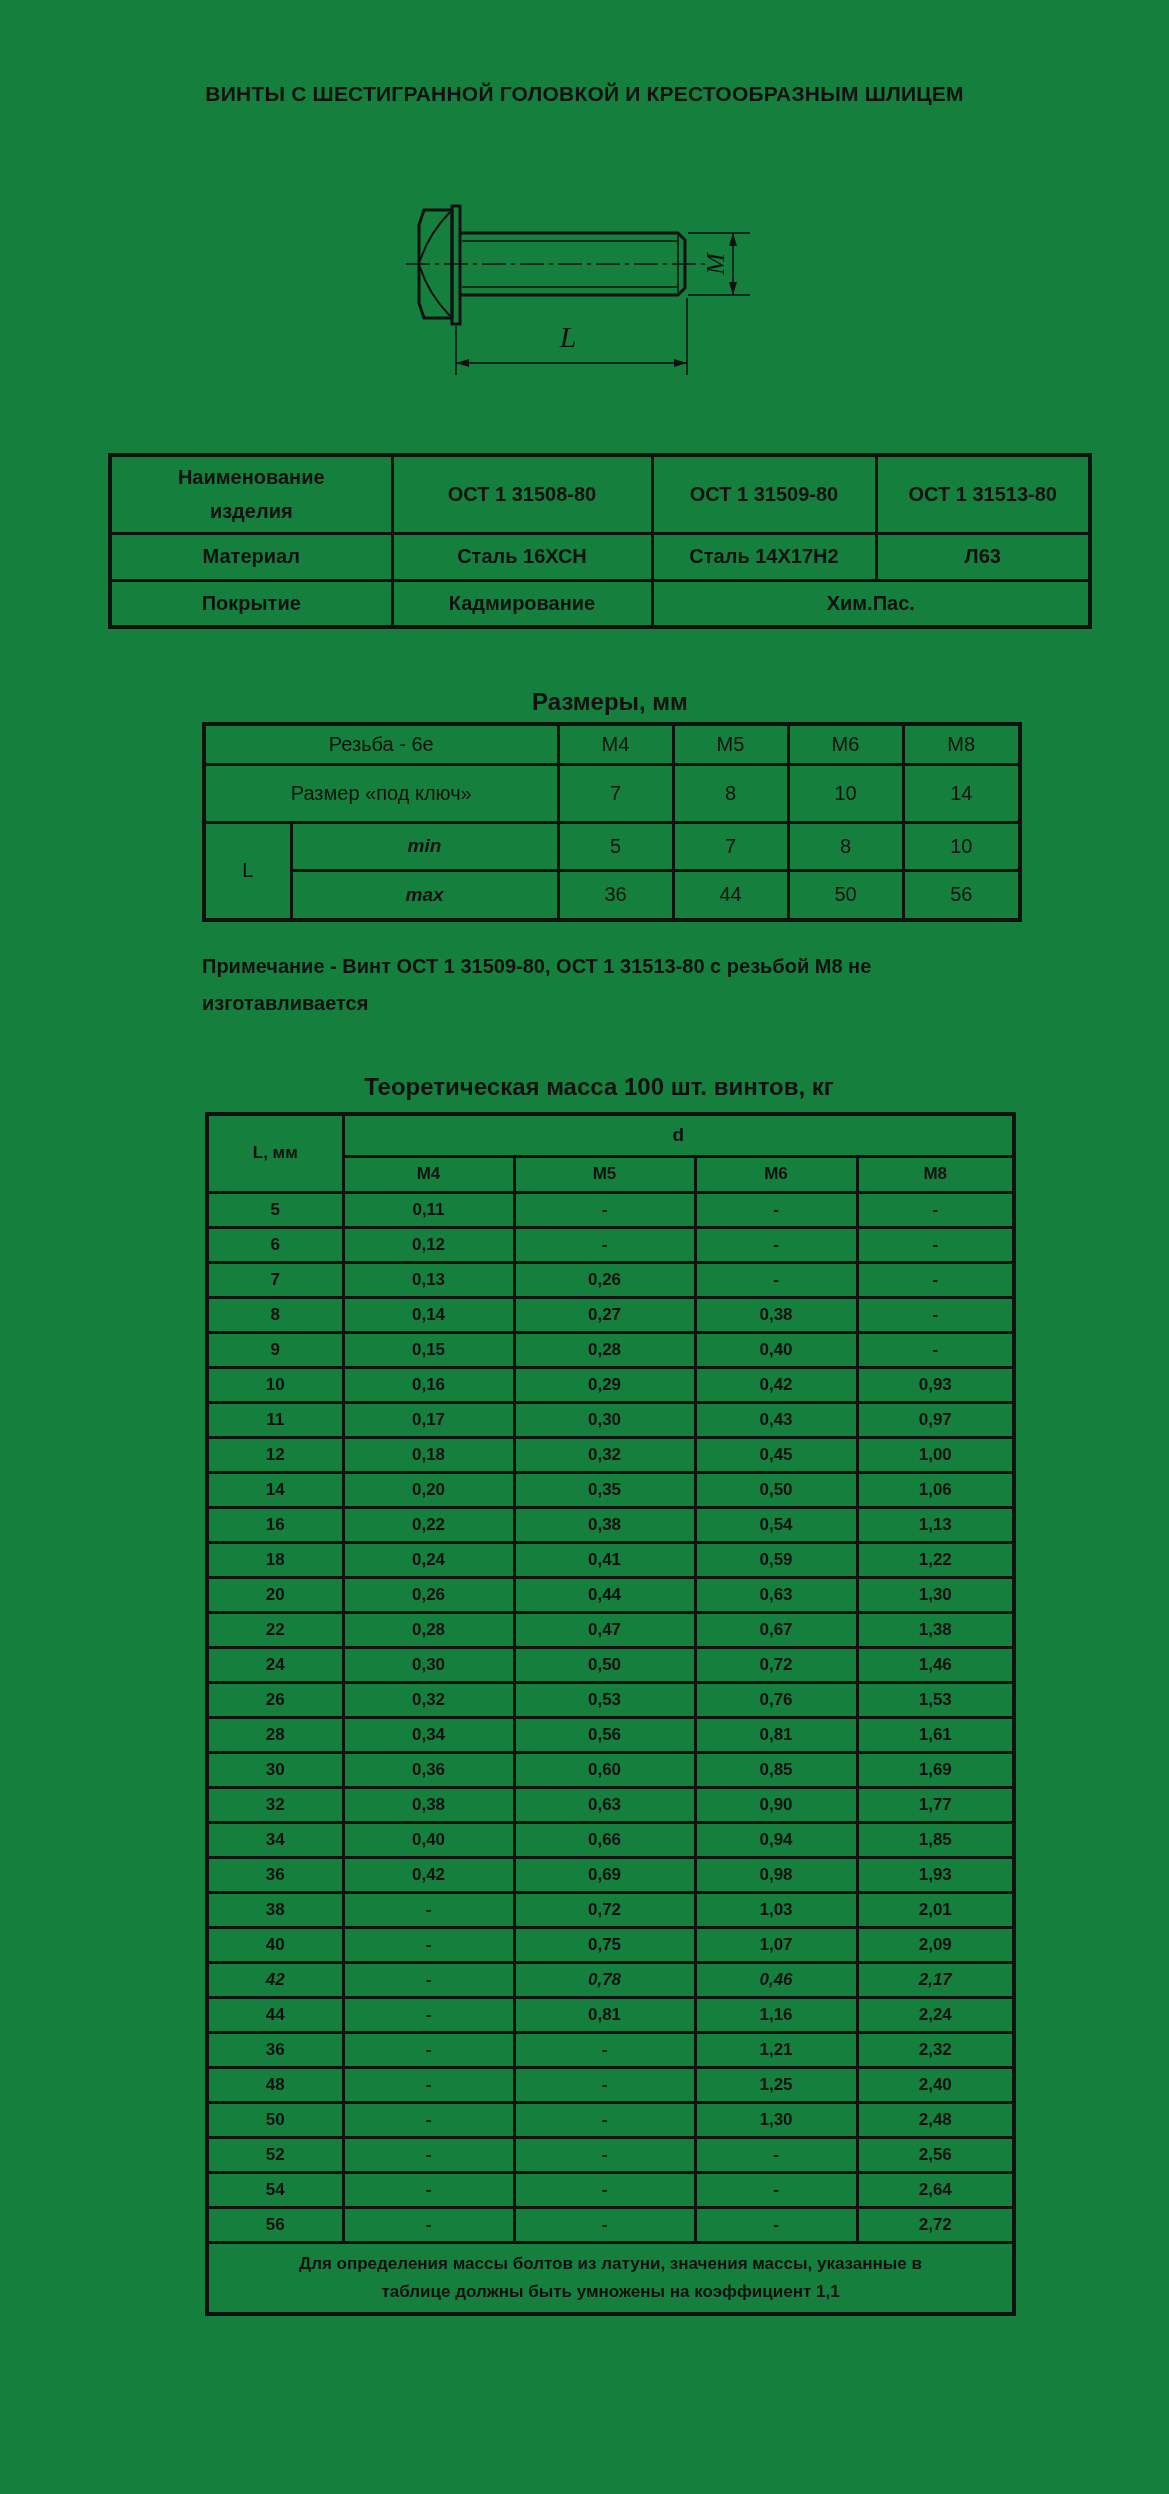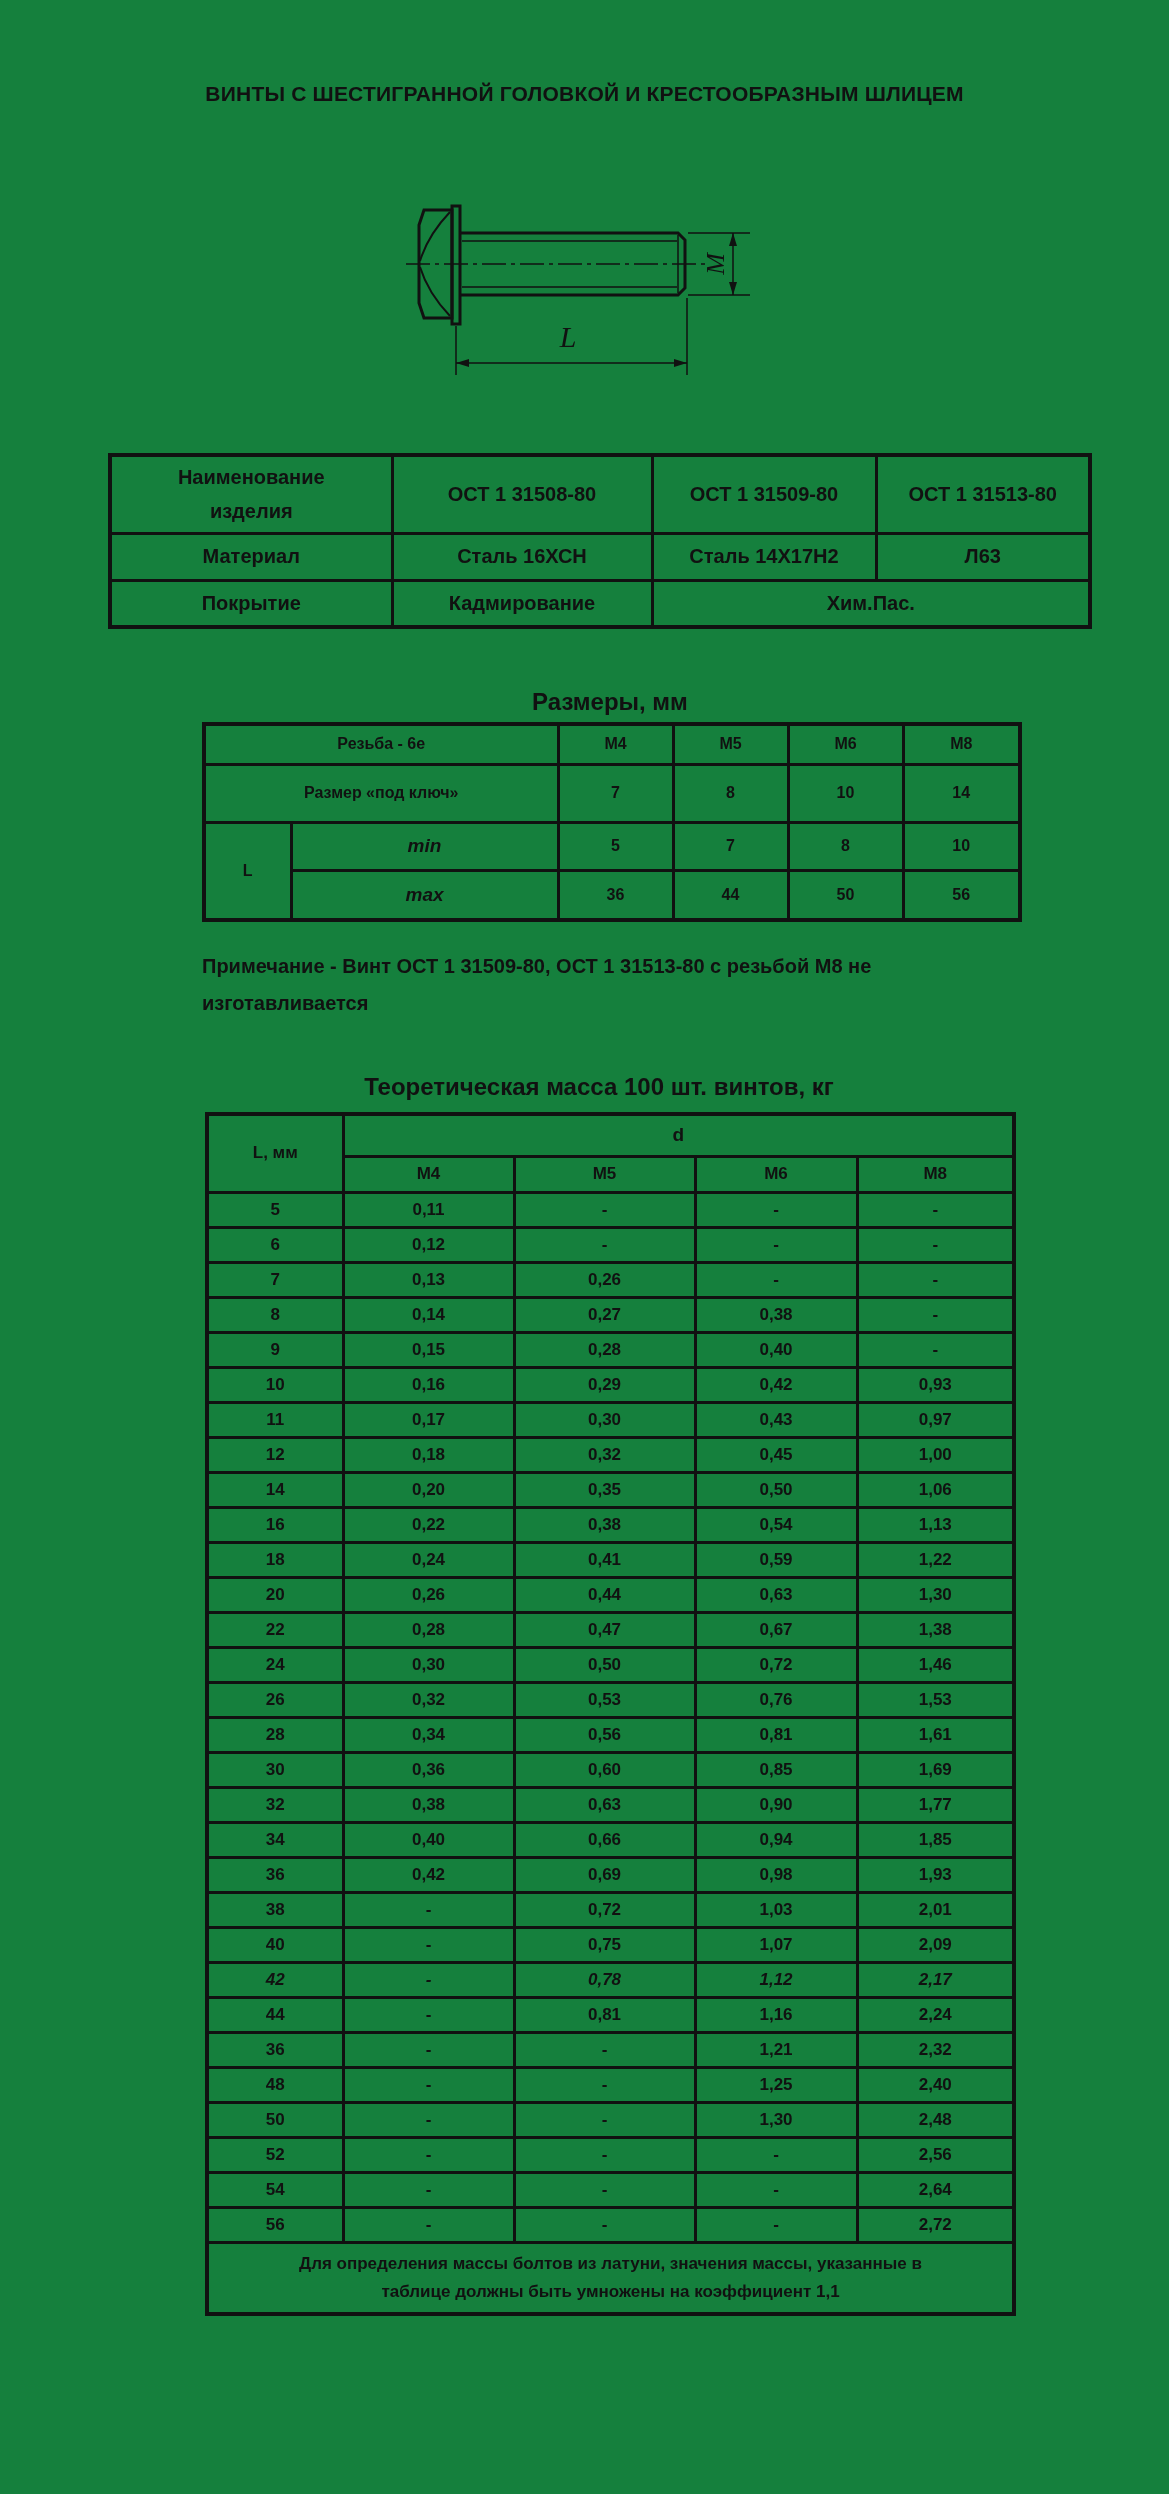--- a/index.html
+++ b/index.html
@@ -13,21 +13,21 @@
     font-size:21px; font-weight:700; letter-spacing:0.2px;
   }
   table { border-collapse:collapse; table-layout:fixed; }
   .grid { border:4px solid #111; }
   .grid td { border:3px solid #111; text-align:center; vertical-align:middle; padding:0; }
   .t-info { left:108px; top:453px; }
   .t-info td { font-size:20px; font-weight:700; }
   .sec-title { font-size:24px; font-weight:700; text-align:center; }
   .sizes-title { left:202px; top:688px; width:816px; }
   .t-sizes { left:202px; top:722px; }
-  .t-sizes td { font-size:16px; font-weight:700; }
+  .t-sizes td { font-size:20px; font-weight:400; }
   .t-sizes td.ital { font-style:italic; font-weight:600; font-size:19px; }
   .note { left:202px; top:948px; width:870px; font-size:20px; font-weight:700; line-height:37px; }
   .mass-title { left:194px; top:1073px; width:810px; }
   .t-mass { left:205px; top:1112px; }
   .t-mass td { font-size:17px; font-weight:700; }
   .t-mass td.dcell { font-size:19px; }
   .t-mass .footer-cell { line-height:28px; padding:6px 10px; }
   .two-line { line-height:34px; }
   svg text { font-family:"Liberation Serif", serif; }
 </style>
@@ -329,21 +329,21 @@
           <td>40</td>
           <td>-</td>
           <td>0,75</td>
           <td>1,07</td>
           <td>2,09</td>
         </tr>
         <tr style="height: 35px; font-style: italic;">
           <td>42</td>
           <td>-</td>
           <td>0,78</td>
-          <td>1,12</td>
+          <td>0,46</td>
           <td>2,17</td>
         </tr>
         <tr style="height: 35px;">
           <td>44</td>
           <td>-</td>
           <td>0,81</td>
           <td>1,16</td>
           <td>2,24</td>
         </tr>
         <tr style="height: 35px;">

